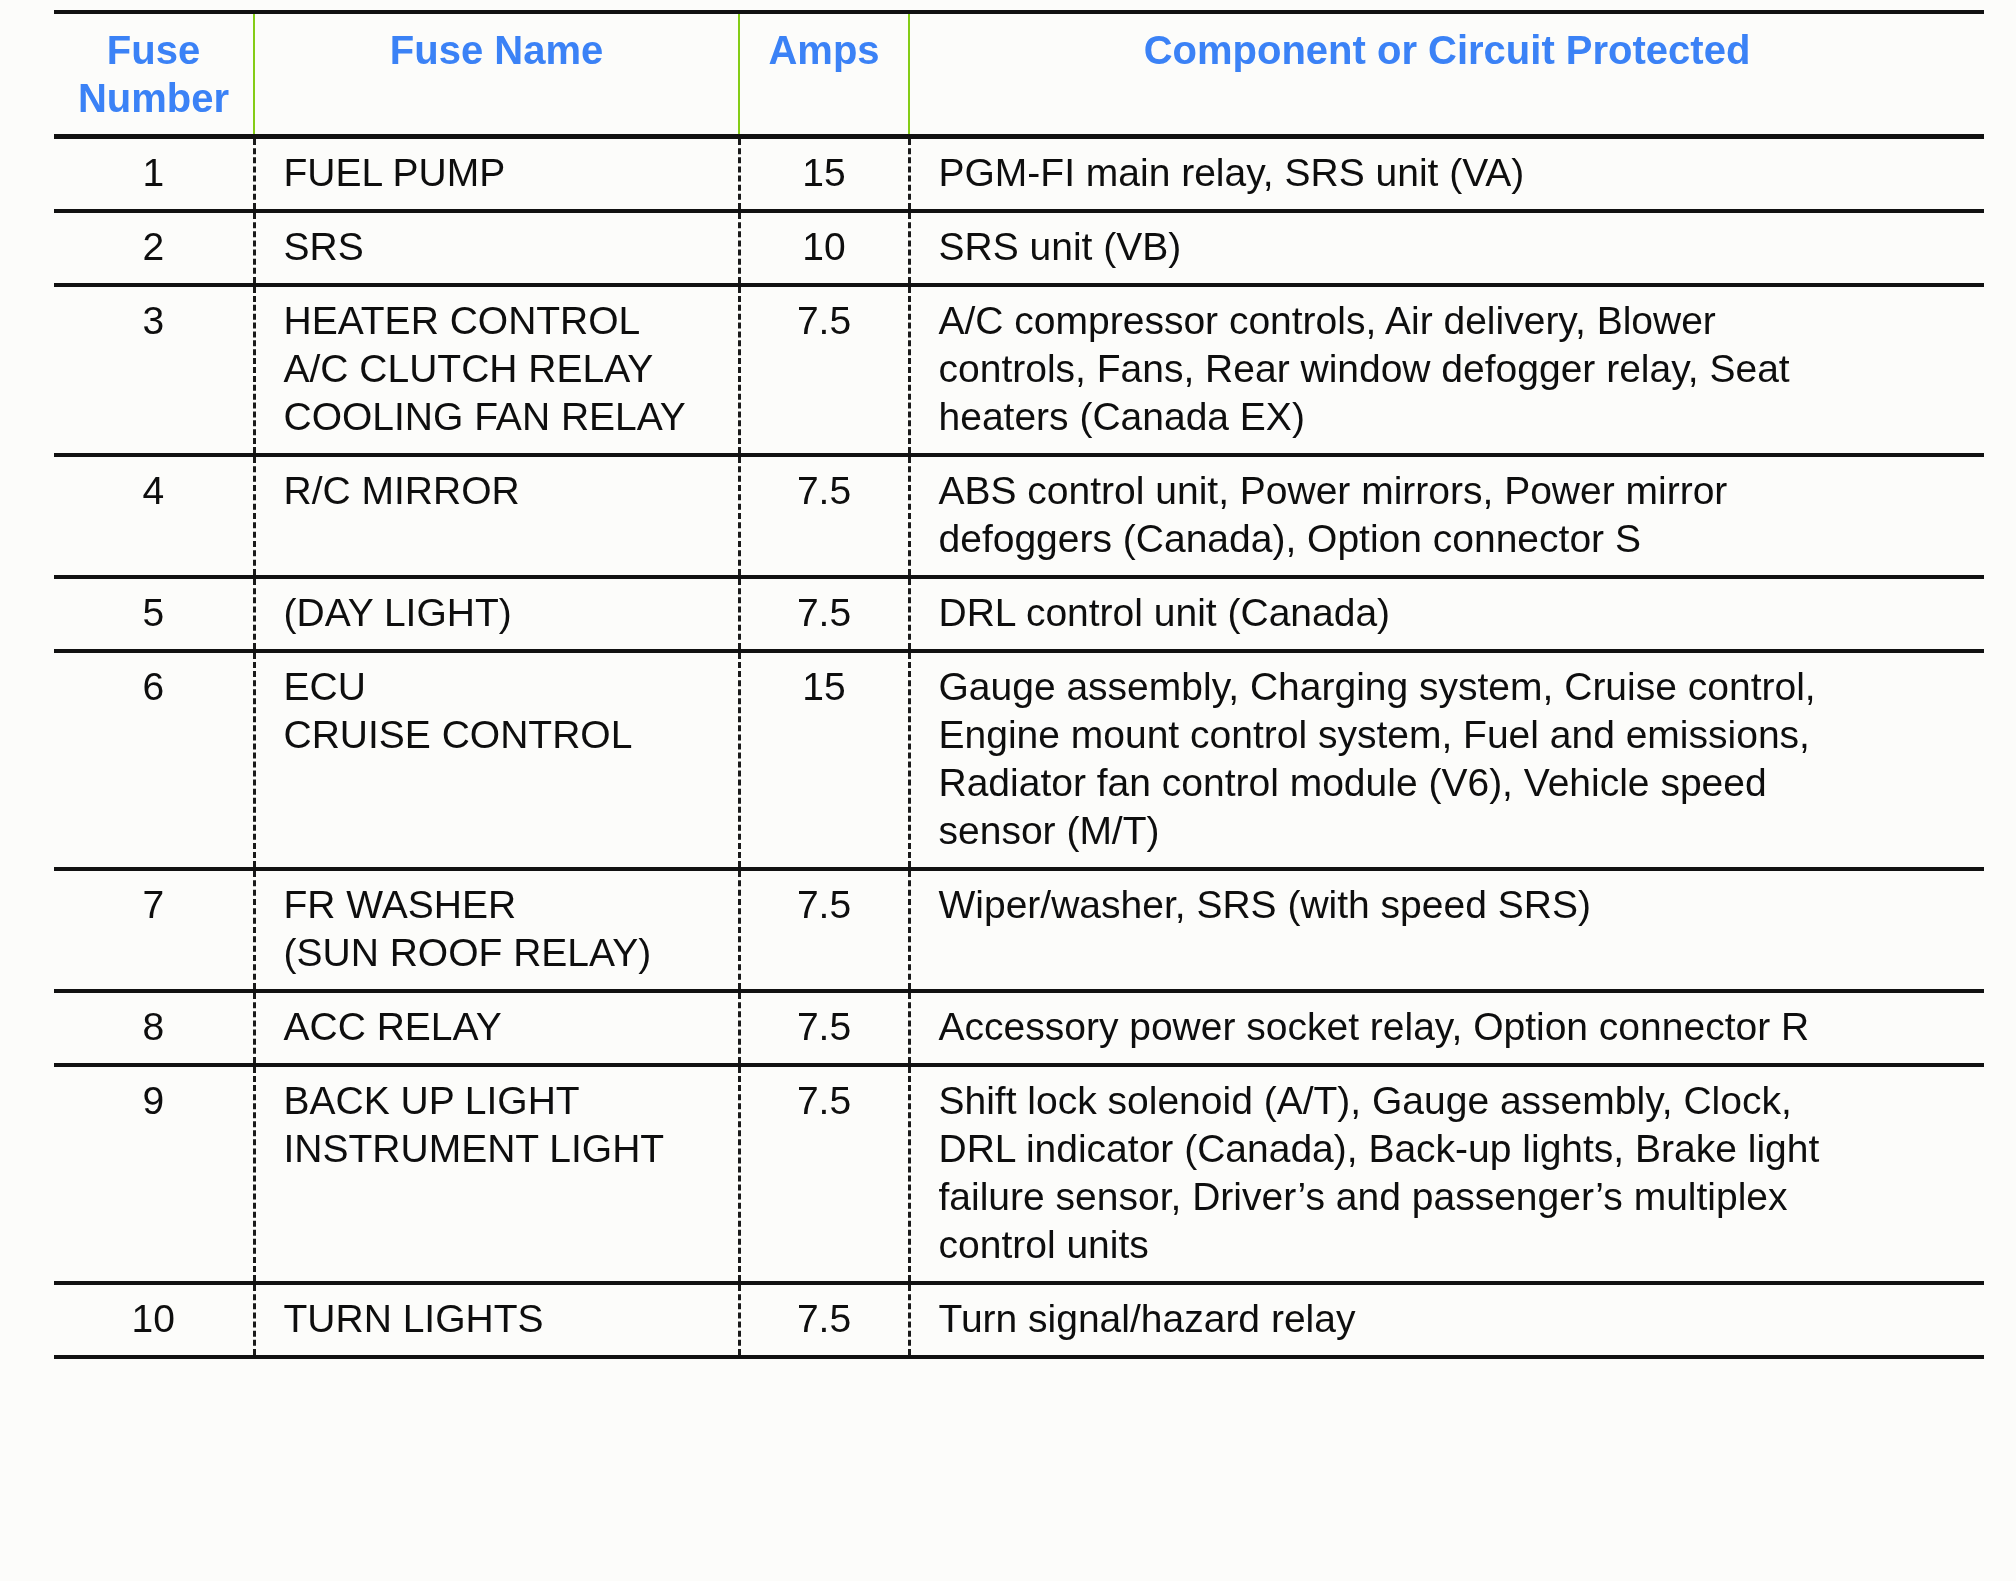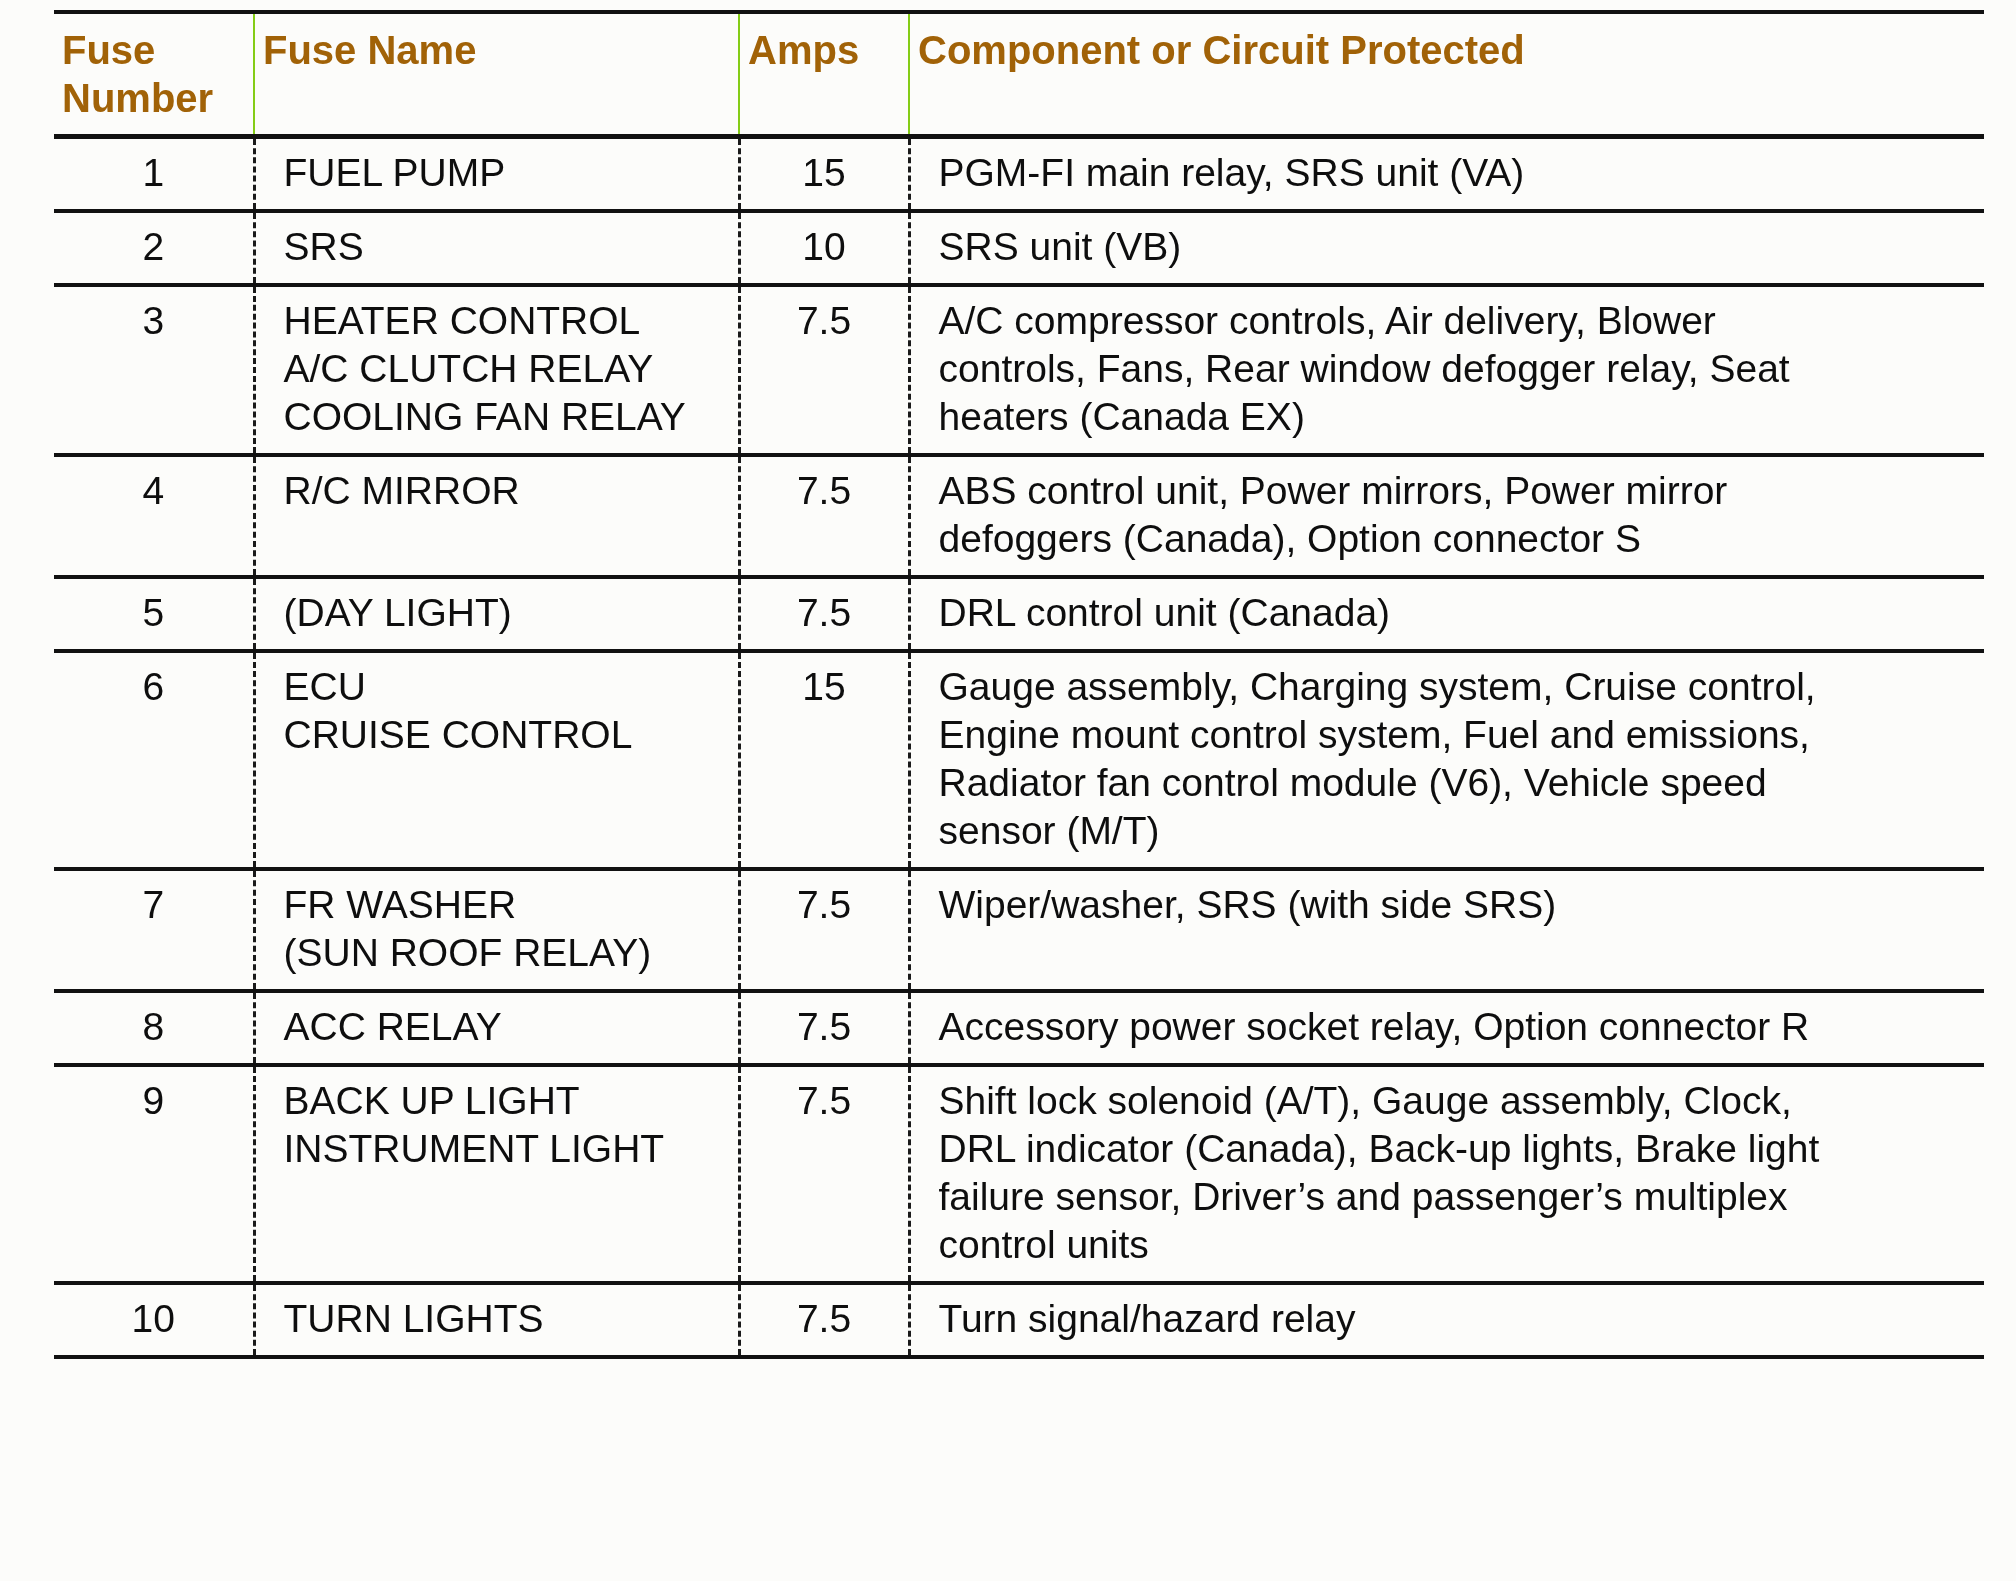--- a/index.html
+++ b/index.html
@@ -20,24 +20,24 @@
   }
   th, td {
     vertical-align: top;
     white-space: pre-line;
     overflow: hidden;
   }
   thead th {
     font-size: 40px;
     font-weight: bold;
     line-height: 48px;
-    text-align: left;
+    text-align: center;
     padding: 12px 8px 12px 8px;
     border-bottom: 5px solid #111;
-    color: #a16207;
+    color: #3b82f6;
   }
   thead th + th { border-left: 2px solid #84cc16; }
   tbody td {
     font-size: 39px;
     line-height: 48px;
     padding: 10px 16px 12px 16px;
     border-bottom: 4px solid #111;
   }
   tbody td + td { border-left: 3px dashed #1a1a1a; }
   .col-num  { text-align: center; }
@@ -108,21 +108,21 @@
         <td class="col-comp">Gauge assembly, Charging system, Cruise control,
 Engine mount control system, Fuel and emissions,
 Radiator fan control module (V6), Vehicle speed
 sensor (M/T)</td>
       </tr>
       <tr>
         <td class="col-num">7</td>
         <td class="col-name">FR WASHER
 (SUN ROOF RELAY)</td>
         <td class="col-amps">7.5</td>
-        <td class="col-comp">Wiper/washer, SRS (with side SRS)</td>
+        <td class="col-comp">Wiper/washer, SRS (with speed SRS)</td>
       </tr>
       <tr>
         <td class="col-num">8</td>
         <td class="col-name">ACC RELAY</td>
         <td class="col-amps">7.5</td>
         <td class="col-comp">Accessory power socket relay, Option connector R</td>
       </tr>
       <tr>
         <td class="col-num">9</td>
         <td class="col-name">BACK UP LIGHT

